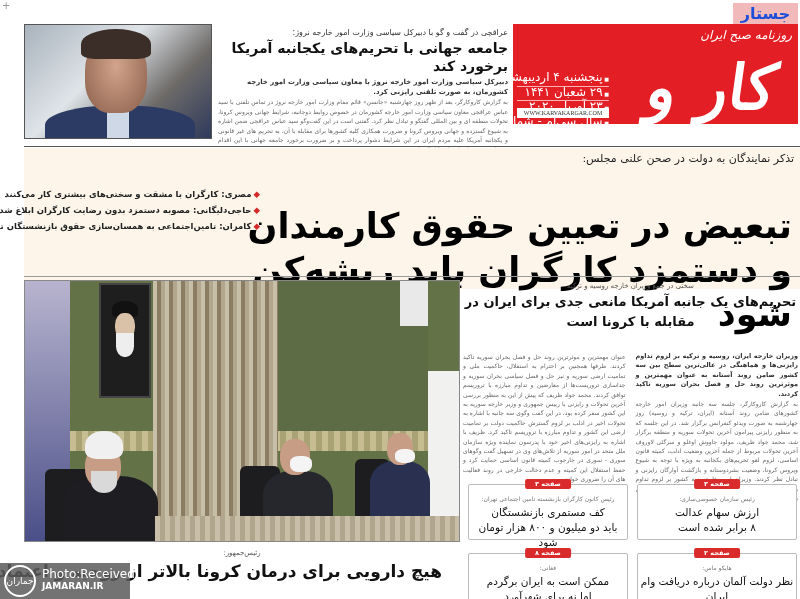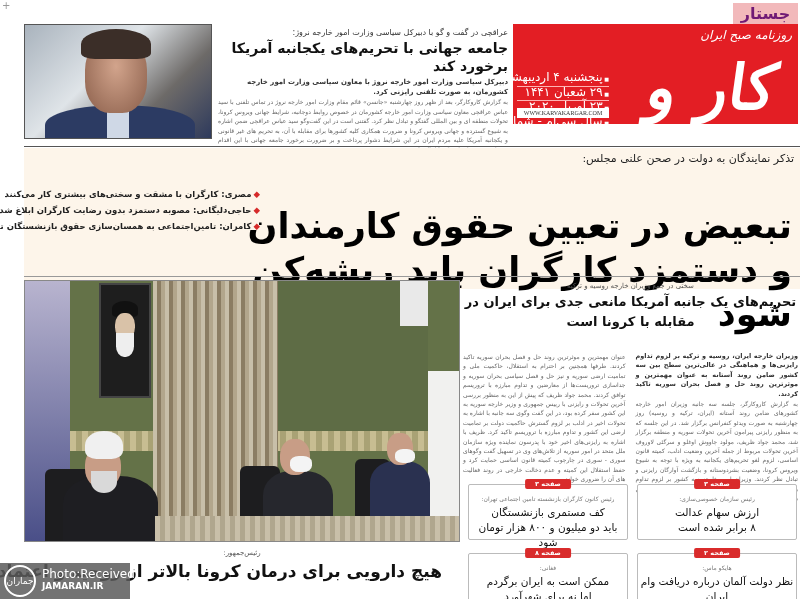--- a/index.html
+++ b/index.html
@@ -2,21 +2,21 @@
 <html><head>
   <meta charset="utf-8">
   <style>
     * { box-sizing: border-box; margin: 0; padding: 0; }
     html, body { width: 800px; height: 599px; overflow: hidden; background: #ffffff; }
     body { position: relative; font-family: "DejaVu Sans", sans-serif; color: #111; }
 
     .crop-mark { position: absolute; left: 2px; top: 2px; width: 8px; height: 8px; color: #999; font-size: 10px; line-height: 8px; }
 
     
-    .tag-jostar { position: absolute; left: 733px; top: 3px; width: 65px; height: 22px; background: #f2b9bb; color: #701a75; font-weight: bold; font-size: 16px; text-align: center; line-height: 22px; }
+    .tag-jostar { position: absolute; left: 733px; top: 3px; width: 65px; height: 22px; background: #f2b9bb; color: #1d4ed8; font-weight: bold; font-size: 16px; text-align: center; line-height: 22px; }
     .masthead { position: absolute; left: 513px; top: 24px; width: 285px; height: 100px; background: #e31e24; color: #fff; overflow: hidden; }
     .masthead .subtitle { position: absolute; right: 6px; top: 4px; font-family: "DejaVu Serif", serif; font-style: italic; font-size: 12px; }
     .masthead .logo { position: absolute; left: 100px; top: 16px; width: 185px; font-family: "DejaVu Serif", serif; font-weight: bold; font-size: 62px; letter-spacing: -2px; line-height: 95px; text-align: center; transform: skewX(-8deg); }
     .masthead .info { position: absolute; left: 4px; top: 48px; width: 92px; }
     .masthead .info-row { font-size: 12px; line-height: 11.5px; border-bottom: 1px solid #ffb3b3; direction: rtl; text-align: right; white-space: nowrap; }
     .masthead .info-row::before { content: "■ "; font-size: 5px; }
     .masthead .url { position: absolute; left: 4px; bottom: 6px; width: 92px; background: #fff; color: #333; font-family: "Liberation Serif", serif; font-size: 6px; text-align: center; line-height: 10px; }
 
     
     .photo-top { position: absolute; left: 24px; top: 24px; width: 188px; height: 115px; border: 1px solid #555; overflow: hidden; background: linear-gradient(135deg, #a9b3bd 0%, #dfe4e8 40%, #6d6a68 70%, #2e3a5c 100%); }

